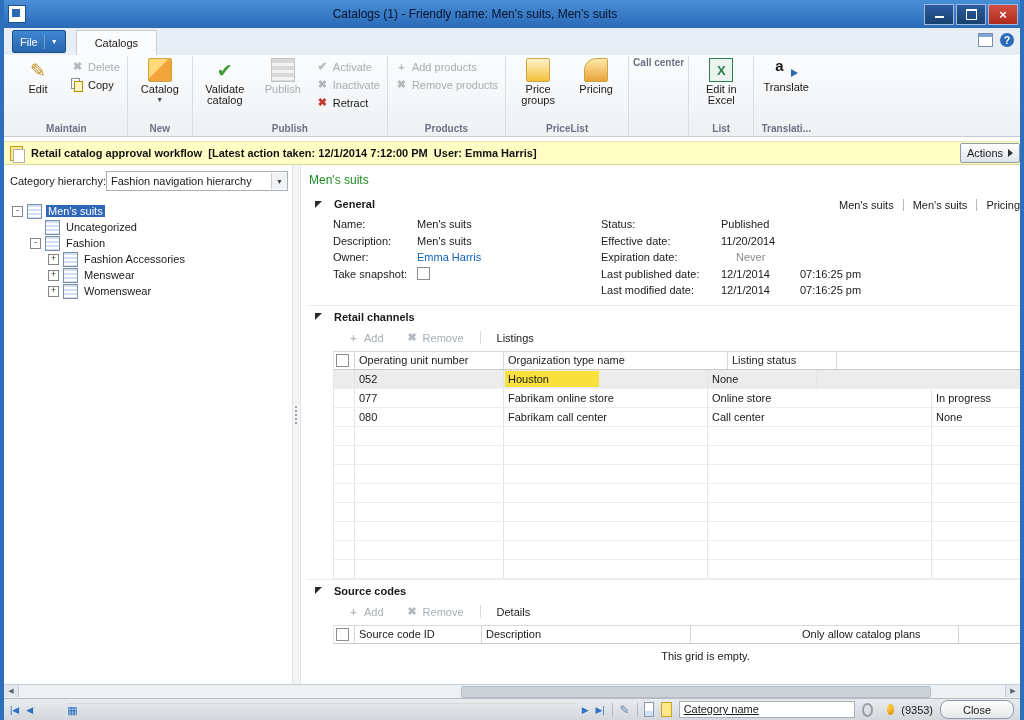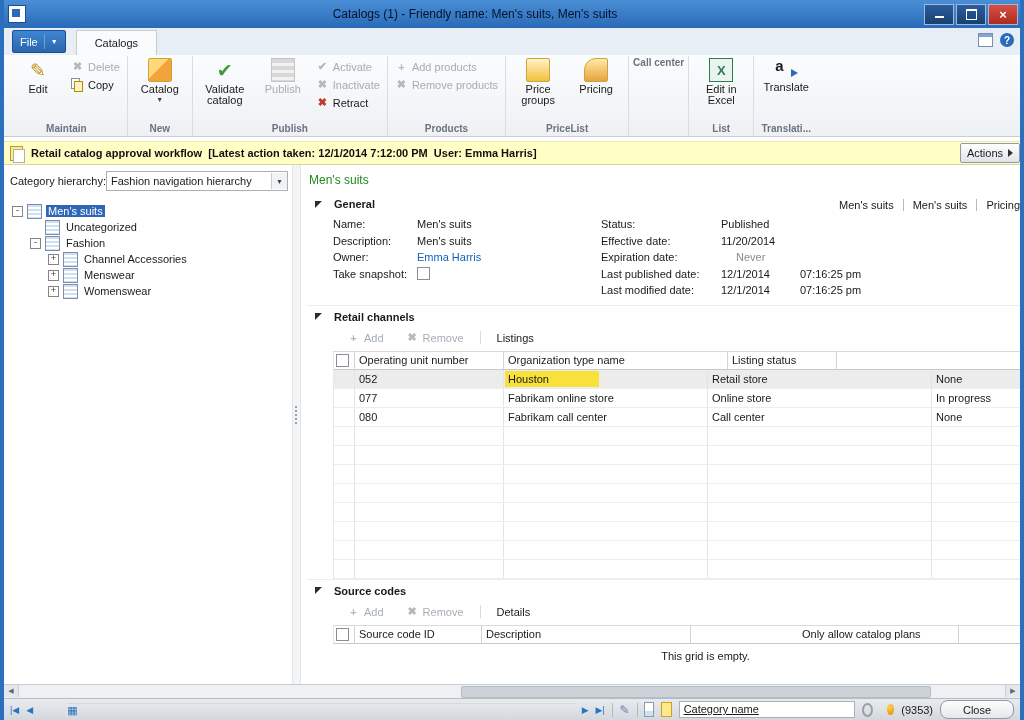--- a/index.html
+++ b/index.html
@@ -341,21 +341,21 @@
           <span class="tlabel">Uncategorized</span>
         </div>
         <div class="titem lv1">
           <span class="exp">-</span>
           <span class="ticon"></span>
           <span class="tlabel">Fashion</span>
         </div>
         <div class="titem lv2">
           <span class="exp">+</span>
           <span class="ticon"></span>
-          <span class="tlabel">Channel Accessories</span>
+          <span class="tlabel">Fashion Accessories</span>
         </div>
         <div class="titem lv2">
           <span class="exp">+</span>
           <span class="ticon"></span>
           <span class="tlabel">Menswear</span>
         </div>
         <div class="titem lv2">
           <span class="exp">+</span>
           <span class="ticon"></span>
           <span class="tlabel">Womenswear</span>
@@ -456,21 +456,20 @@
             <div class="gcell c3">Organization type name</div>
             <div class="gcell c4">Listing status</div>
 
           </div>
           <div class="grow sel">
             <div class="gcell cbcol"></div>
             <div class="gcell c1">052</div>
             <div class="gcell c2">
                 <span class="hl">Houston</span>
               </div>
-            <div class="gcell c3">Retail store</div>
             <div class="gcell c4">None</div>
 
           </div>
           <div class="grow">
             <div class="gcell cbcol"></div>
             <div class="gcell c1">077</div>
             <div class="gcell c2">Fabrikam online store</div>
             <div class="gcell c3">Online store</div>
             <div class="gcell c4">In progress</div>
 

